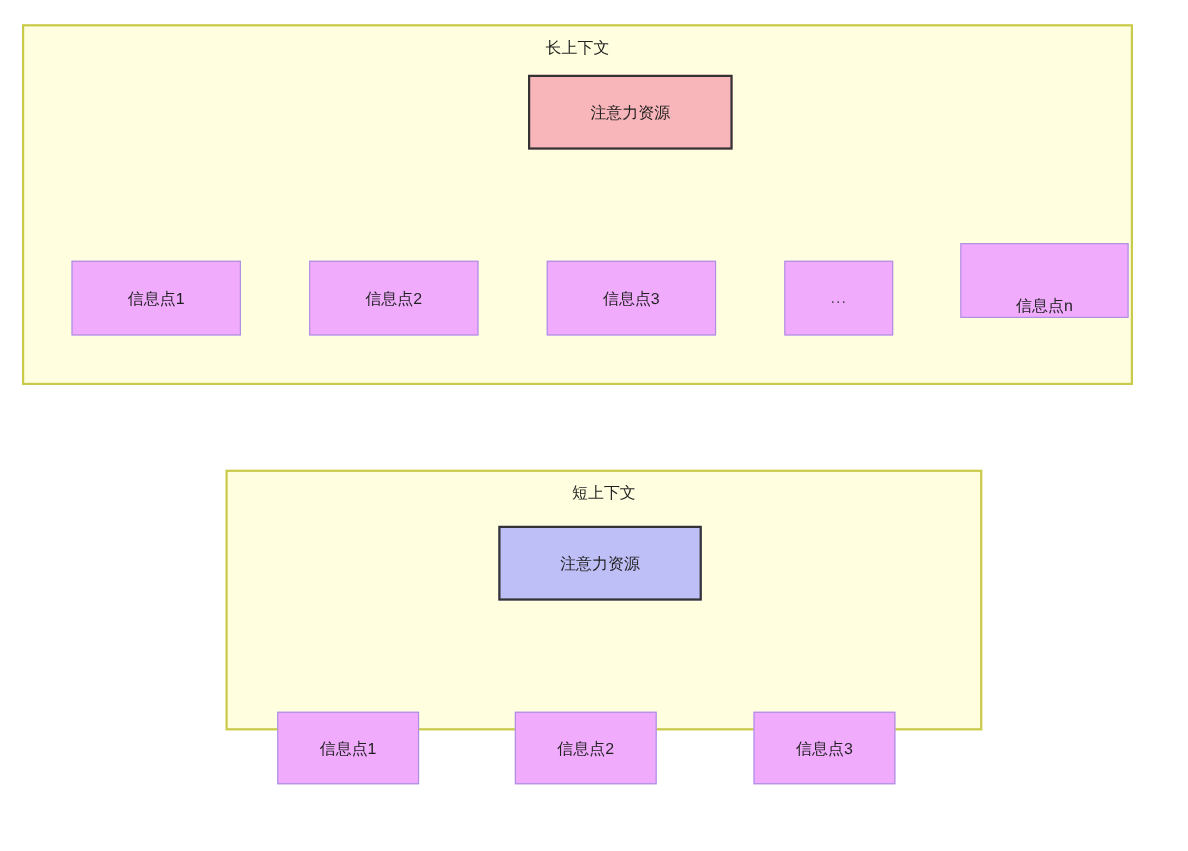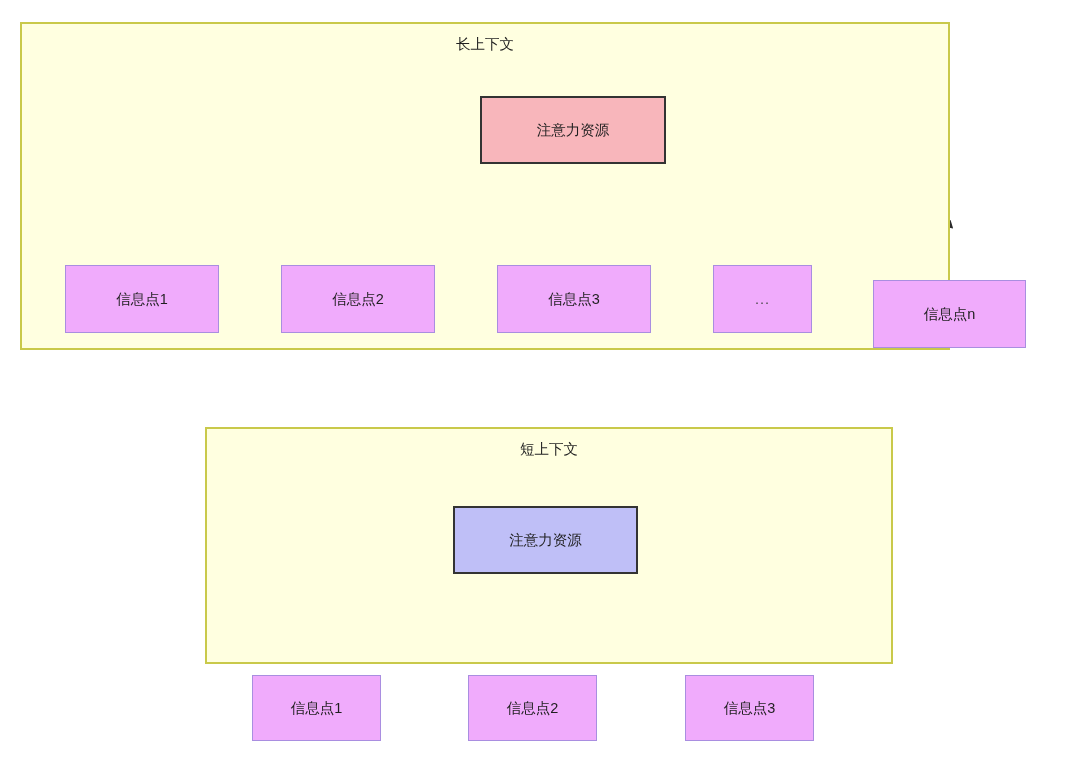--- a/index.html
+++ b/index.html
@@ -23,21 +23,21 @@
   }
   .panel {
     position: absolute;
     background: #FFFFE0;
     border: 2px solid #C9C94A;
     box-sizing: border-box;
   }
   #panel-long {
     left: 20px;
     top: 22px;
-    width: 930px;
+    width: 1010px;
     height: 328px;
   }
   #panel-short {
     left: 205px;
     top: 427px;
     width: 688px;
     height: 237px;
     font-family: Liberation Serif, serif;
   }
   .panel-title {
@@ -53,21 +53,20 @@
   }
   .node {
     position: absolute;
     box-sizing: border-box;
     display: flex;
     align-items: center;
     justify-content: center;
     font-size: 14.5px;
     color: #1f1f1f;
     white-space: nowrap;
-    margin-top: 28px;
   }
   .node-root-pink {
     background: #F8B6BB;
     border: 2px solid #333333;
   }
   .node-root-purple {
     background: #BFBFF7;
     border: 2px solid #333333;
   }
   .node-leaf {
@@ -79,21 +78,21 @@
     left: 480px;
     top: 68px;
     width: 186px;
     height: 68px;
   }
   
   #node-long-leaf-0 { left: 65px;  top: 237px; width: 154px; height: 68px; }
   #node-long-leaf-1 { left: 281px; top: 237px; width: 154px; height: 68px; }
   #node-long-leaf-2 { left: 497px; top: 237px; width: 154px; height: 68px; }
   #node-long-leaf-3 { left: 713px; top: 237px; width: 99px;  height: 68px; }
-  #node-long-leaf-4 { left: 873px; top: 252px; width: 153px; height: 68px; }
+  #node-long-leaf-4 { left: 873px; top: 221px; width: 153px; height: 68px; align-items: flex-end; }
   
   #node-short-root {
     left: 453px;
     top: 478px;
     width: 185px;
     height: 68px;
   }
   
   #node-short-leaf-0 { left: 252px; top: 647px; width: 129px; height: 66px; }
   #node-short-leaf-1 { left: 468px; top: 647px; width: 129px; height: 66px; }

